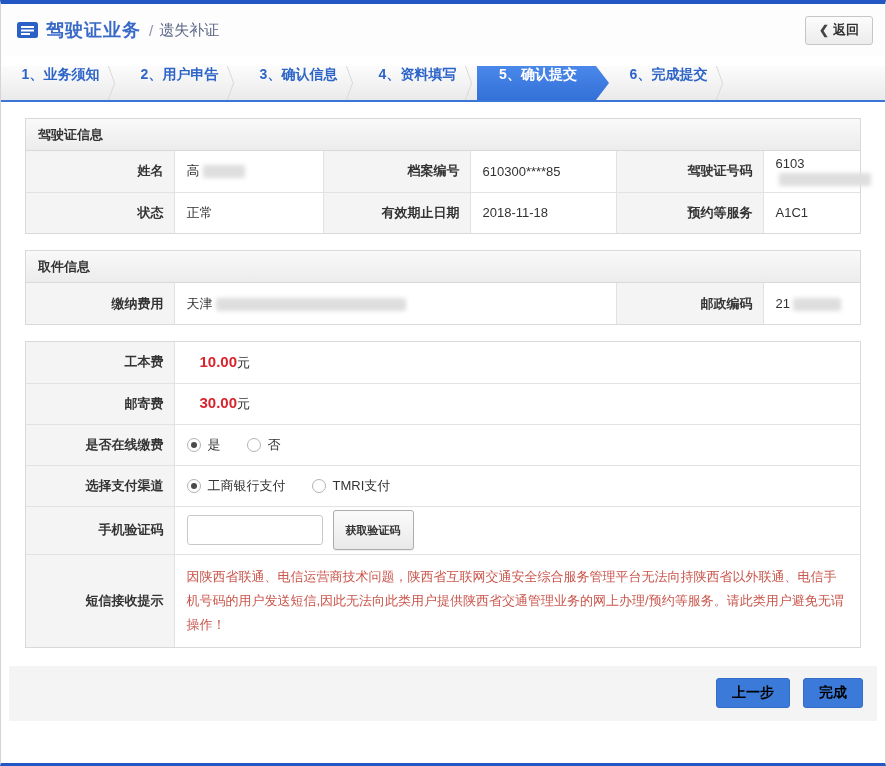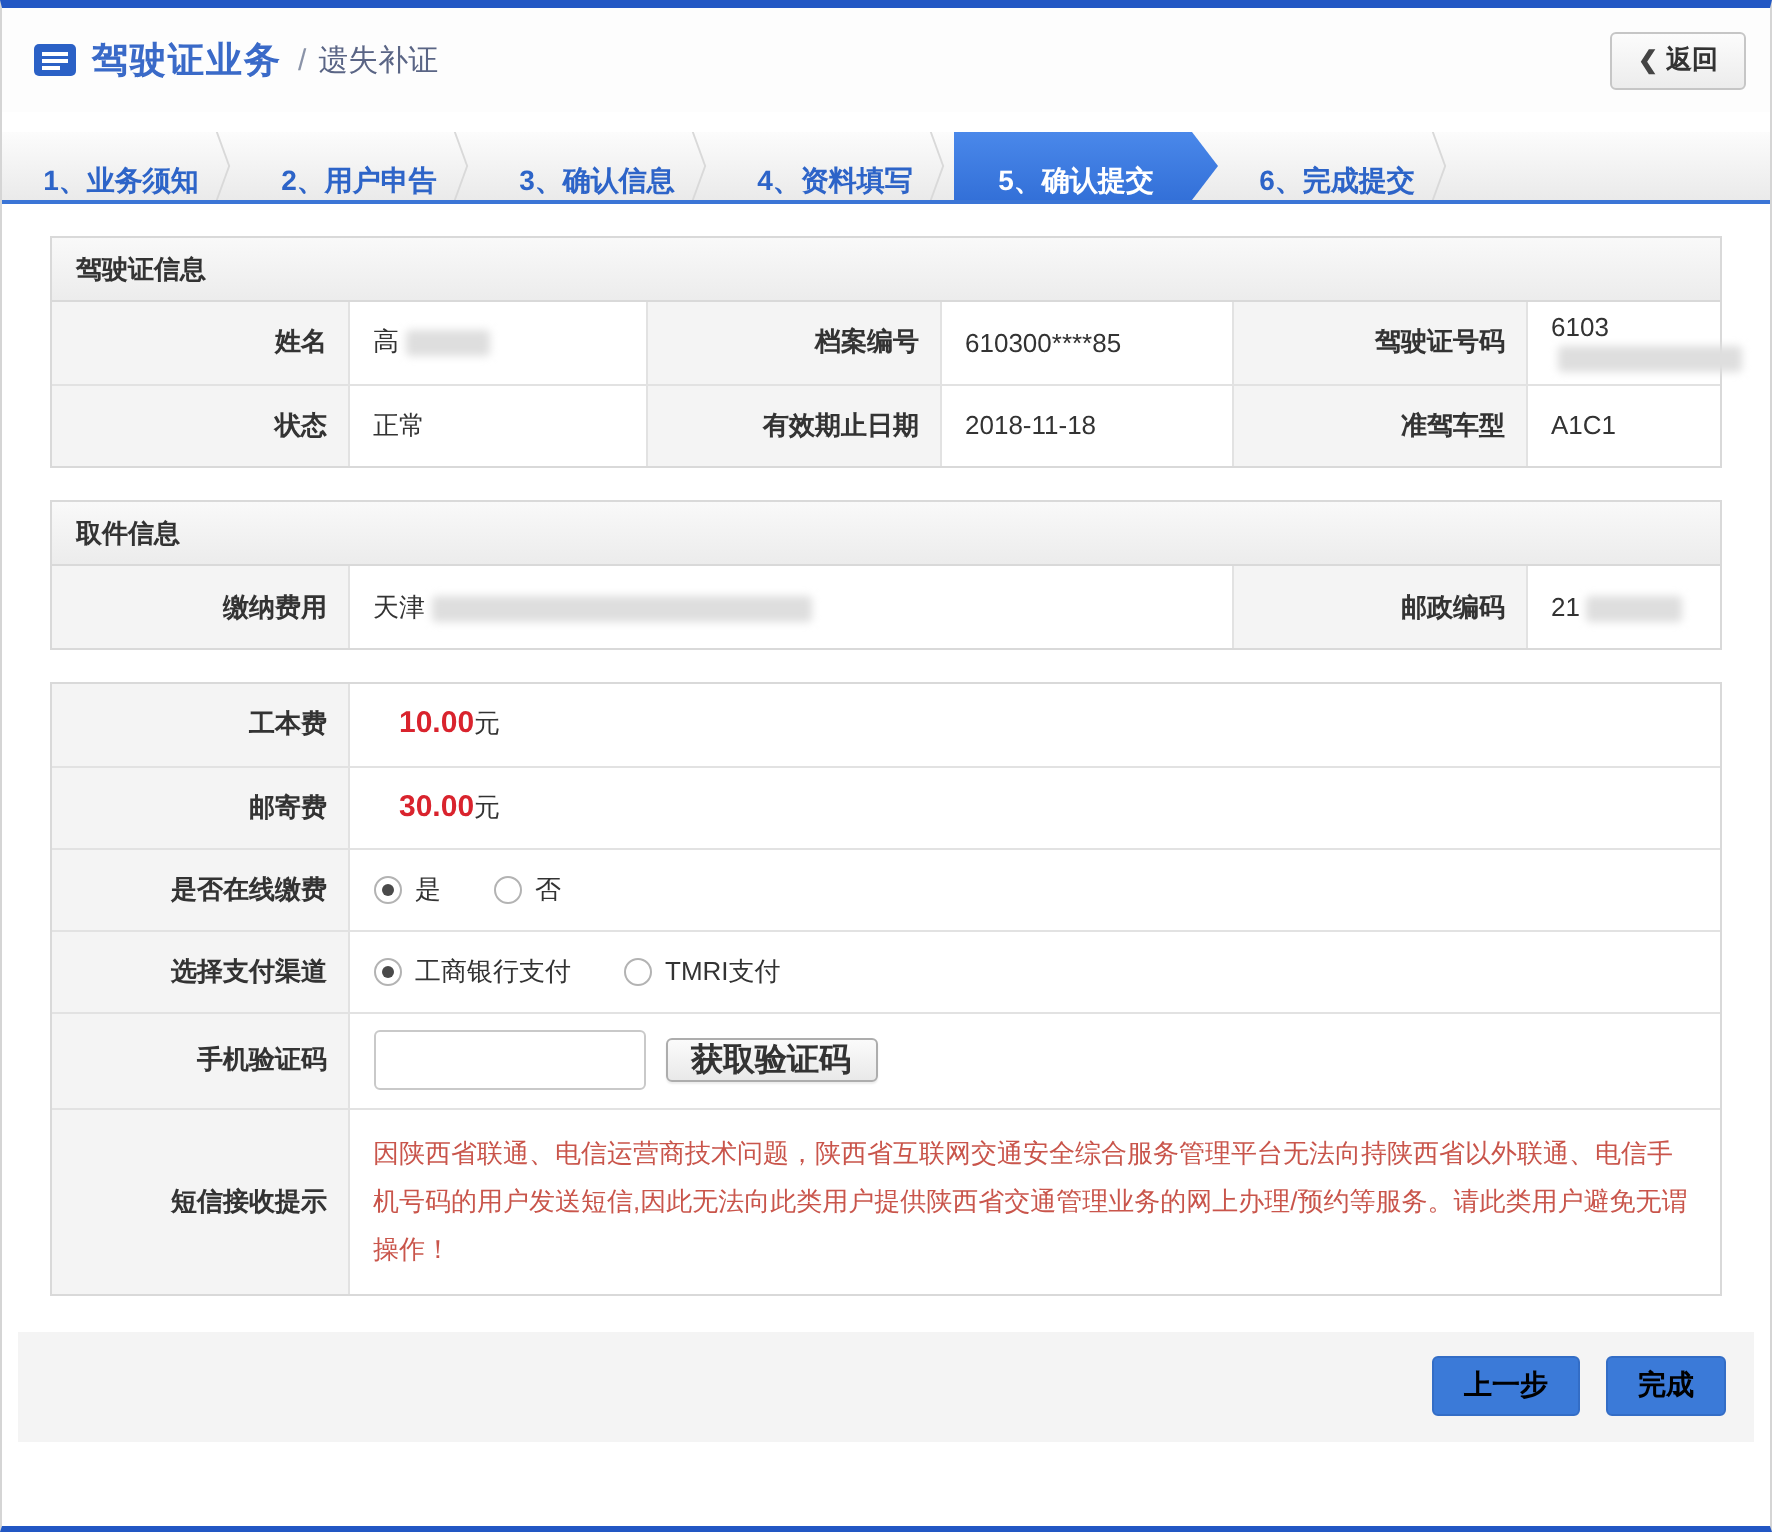--- a/index.html
+++ b/index.html
@@ -14,21 +14,21 @@
   .hdr-title { font-size:18px; font-weight:bold; color:#3a6ac8; letter-spacing:1px; }
   .hdr-sep { font-size:15px; color:#8a93a8; margin:0 6px 0 8px; }
   .hdr-sub { font-size:15px; color:#5a6585; }
   .back-btn { margin-left:auto; height:29px; padding:0 13px; display:inline-flex; align-items:center; gap:4px;
               background:linear-gradient(#fcfcfc,#ececec); border:1px solid #c6c6c6; border-radius:3px;
               font-size:13px; font-weight:bold; color:#333; cursor:pointer; }
   .back-btn .chev { font-size:12px; color:#444; }
   
   .tabs { margin-top:10px; height:36px; display:flex; background:linear-gradient(#fcfcfc,#eaeaea);
           border-bottom:2px solid #3b75d6; }
-  .tab { position:relative; flex:0 0 119px; display:flex; align-items:flex-end; justify-content:center;
+  .tab { position:relative; flex:0 0 119px; display:flex; align-items:flex-start; justify-content:center;
          font-size:14px; font-weight:bold; color:#2d64c8; cursor:pointer; }
   .tab.chev::before, .tab.chev::after { content:""; position:absolute; right:8px; width:1px; background:#d9d9d9; }
   .tab.chev::before { top:0; height:50%; transform:skewX(20deg); }
   .tab.chev::after  { bottom:0; height:50%; transform:skewX(-20deg); }
   .tab.active { flex:0 0 132px; background:linear-gradient(#4a88ea,#3370d8); color:#fff;
                 clip-path:polygon(0 0, calc(100% - 13px) 0, 100% 50%, calc(100% - 13px) 100%, 0 100%);
                 padding-right:10px; }
   
   .content { padding:0 24px; }
   .section { margin-top:16px; border:1px solid #d9d9d9; }
@@ -48,22 +48,22 @@
   .radio-row { display:flex; align-items:center; gap:26px; }
   .radio { display:inline-flex; align-items:center; gap:7px; cursor:pointer; }
   .rdot { width:14px; height:14px; border:1px solid #b3b3b3; border-radius:50%; background:#fff;
           display:inline-flex; align-items:center; justify-content:center; }
   .rdot.on::after { content:""; width:6px; height:6px; border-radius:50%; background:#4a4a4a; }
   
   td.tall { height:48px; }
   .cap-wrap { display:flex; align-items:center; gap:10px; }
   .cap-input { width:136px; height:30px; border:1px solid #c9c9c9; border-radius:3px; padding:0 8px;
                font-size:13px; font-family:inherit; }
-  .cap-btn { height:22px; padding:0 12px; background:linear-gradient(#fbfbfb,#e9e9e9); border:1px solid #adadad;
-             border-radius:3px; font-size:16px; font-weight:bold; color:#333; cursor:pointer; font-family:inherit;
+  .cap-btn { height:40px; padding:0 12px; background:linear-gradient(#fbfbfb,#e9e9e9); border:1px solid #adadad;
+             border-radius:3px; font-size:11px; font-weight:bold; color:#333; cursor:pointer; font-family:inherit;
              box-shadow:0 1px 1px rgba(0,0,0,.08); }
   .notice-cell { height:64px; padding:10px 14px 10px 12px; line-height:24px; font-size:13px; color:#c9554b; }
   
   .footer { margin:18px 8px 6px; background:#f4f4f4; height:55px; display:flex; align-items:center;
             justify-content:flex-end; padding-right:14px; gap:13px; }
   .blue-btn { height:30px; padding:0 15px; background:#3b7ad8; border:1px solid #336dc6; border-radius:3px;
               color:#000000; font-size:14px; font-weight:bold; cursor:pointer; font-family:inherit; }
 </style>
 </head>
 <body>
@@ -127,21 +127,21 @@
           <td class="lbl">档案编号</td>
           <td class="val">610300****85</td>
           <td class="lbl">驾驶证号码</td>
           <td class="val"><span>6103</span><span class="redact" style="width:92px"></span></td>
         </tr>
         <tr>
           <td class="lbl">状态</td>
           <td class="val">正常</td>
           <td class="lbl">有效期止日期</td>
           <td class="val">2018-11-18</td>
-          <td class="lbl">准驾车型</td>
+          <td class="lbl">预约等服务</td>
           <td class="val">A1C1</td>
         </tr>
       </tbody>
         </table>
     </div>
 
     <div class="section">
       <div class="section-hd">取件信息</div>
       <table>
         <colgroup>

